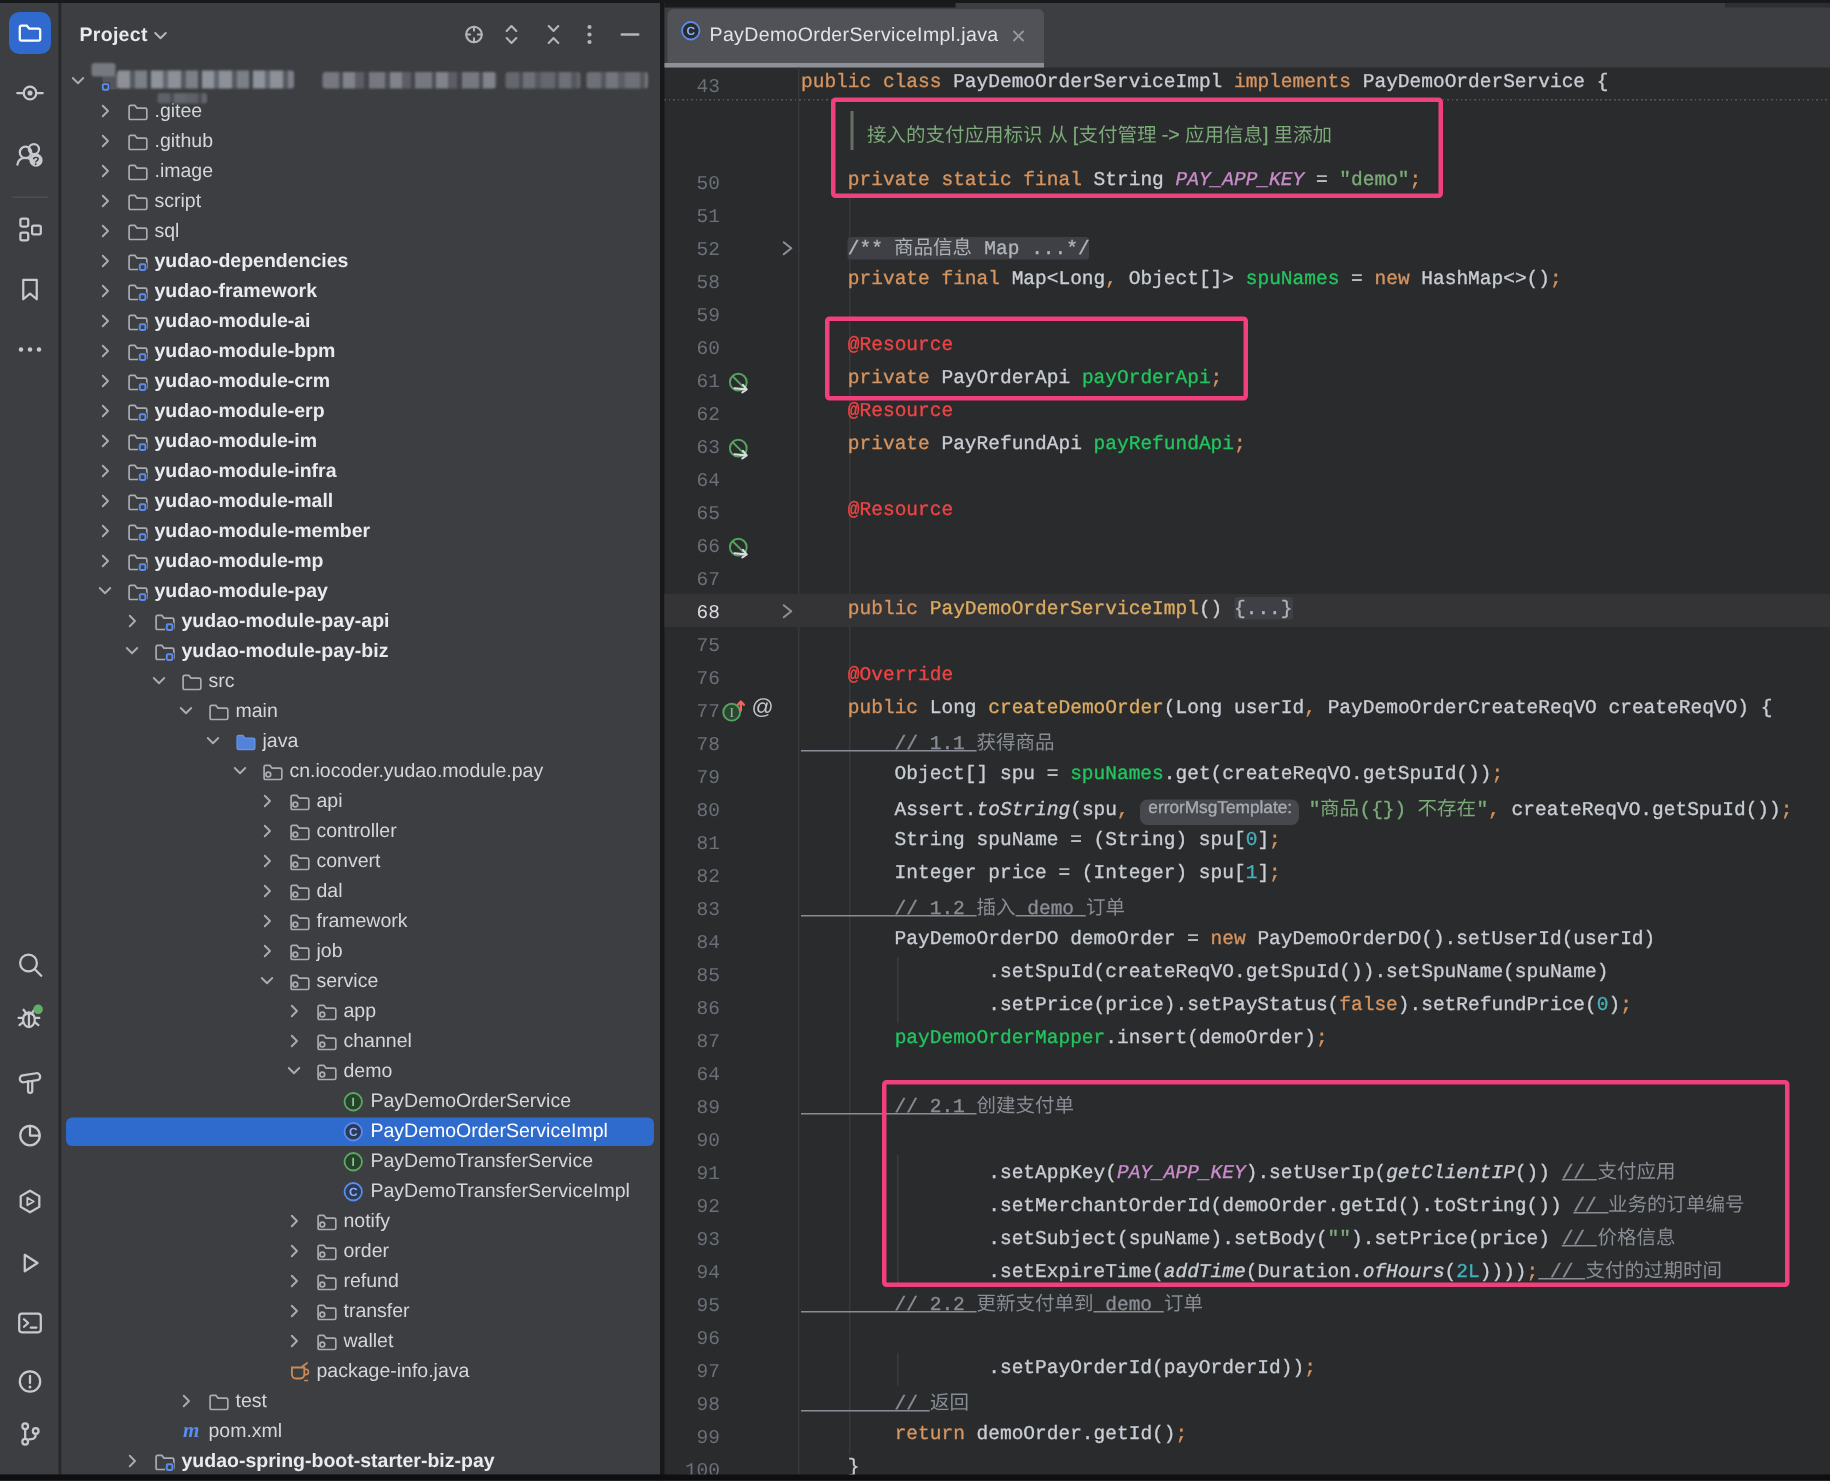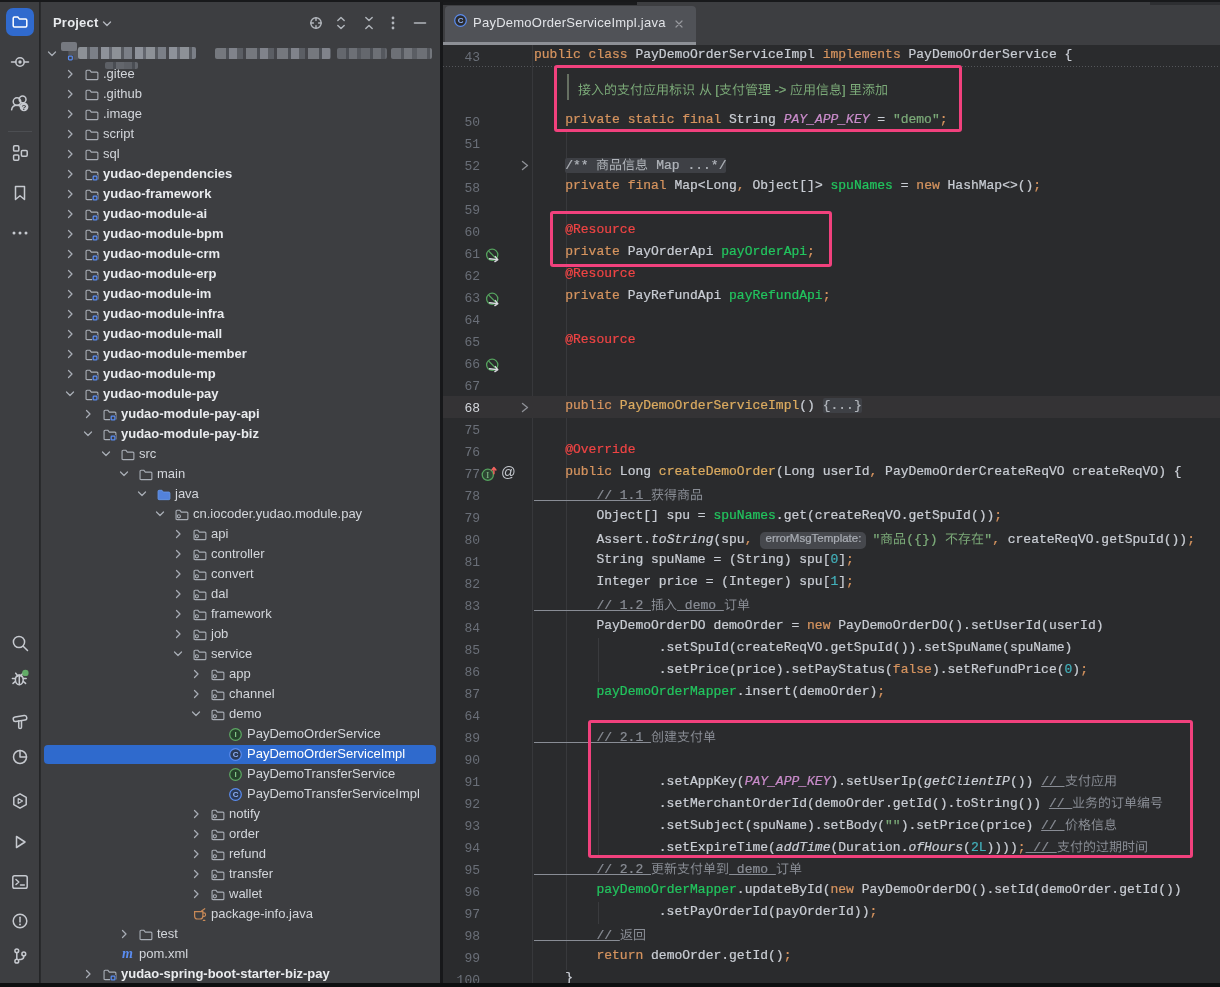--- a/index.html
+++ b/index.html
@@ -804,21 +804,20 @@
           <use href="#g4ed8" x="39.0"></use>
           <use href="#g5355" x="52.0"></use>
           <use href="#g5230" x="65.0"></use>
         </svg></i><i class="c"> demo </i><i class="c"><svg class="ck" width="26.0" height="17" viewBox="0 0 26.0 17" style="vertical-align:-3.6px">
           <use href="#g8ba2" x="0.0"></use>
           <use href="#g5355" x="13.0"></use>
         </svg></i></code>
   </div>
 <div class="ln" style="top:880px">
     <b class="num">96</b>
-    <code><i class="d">        </i><i class="f">payDemoOrderMapper</i><i class="d">.updateById(</i><i class="k">new</i><i class="d"> PayDemoOrderDO().setId(demoOrder.getId())</i></code>
   </div>
 <div class="ln" style="top:902px">
     <b class="num">97</b>
     <code><i class="d">                .setPayOrderId(payOrderId))</i><i class="k">;</i></code>
   </div>
 <div class="ln" style="top:924px">
     <b class="num">98</b>
     <code><i class="c">        // </i><i class="c"><svg class="ck" width="26.0" height="17" viewBox="0 0 26.0 17" style="vertical-align:-3.6px">
           <use href="#g8fd4" x="0.0"></use>
           <use href="#g56de" x="13.0"></use>

